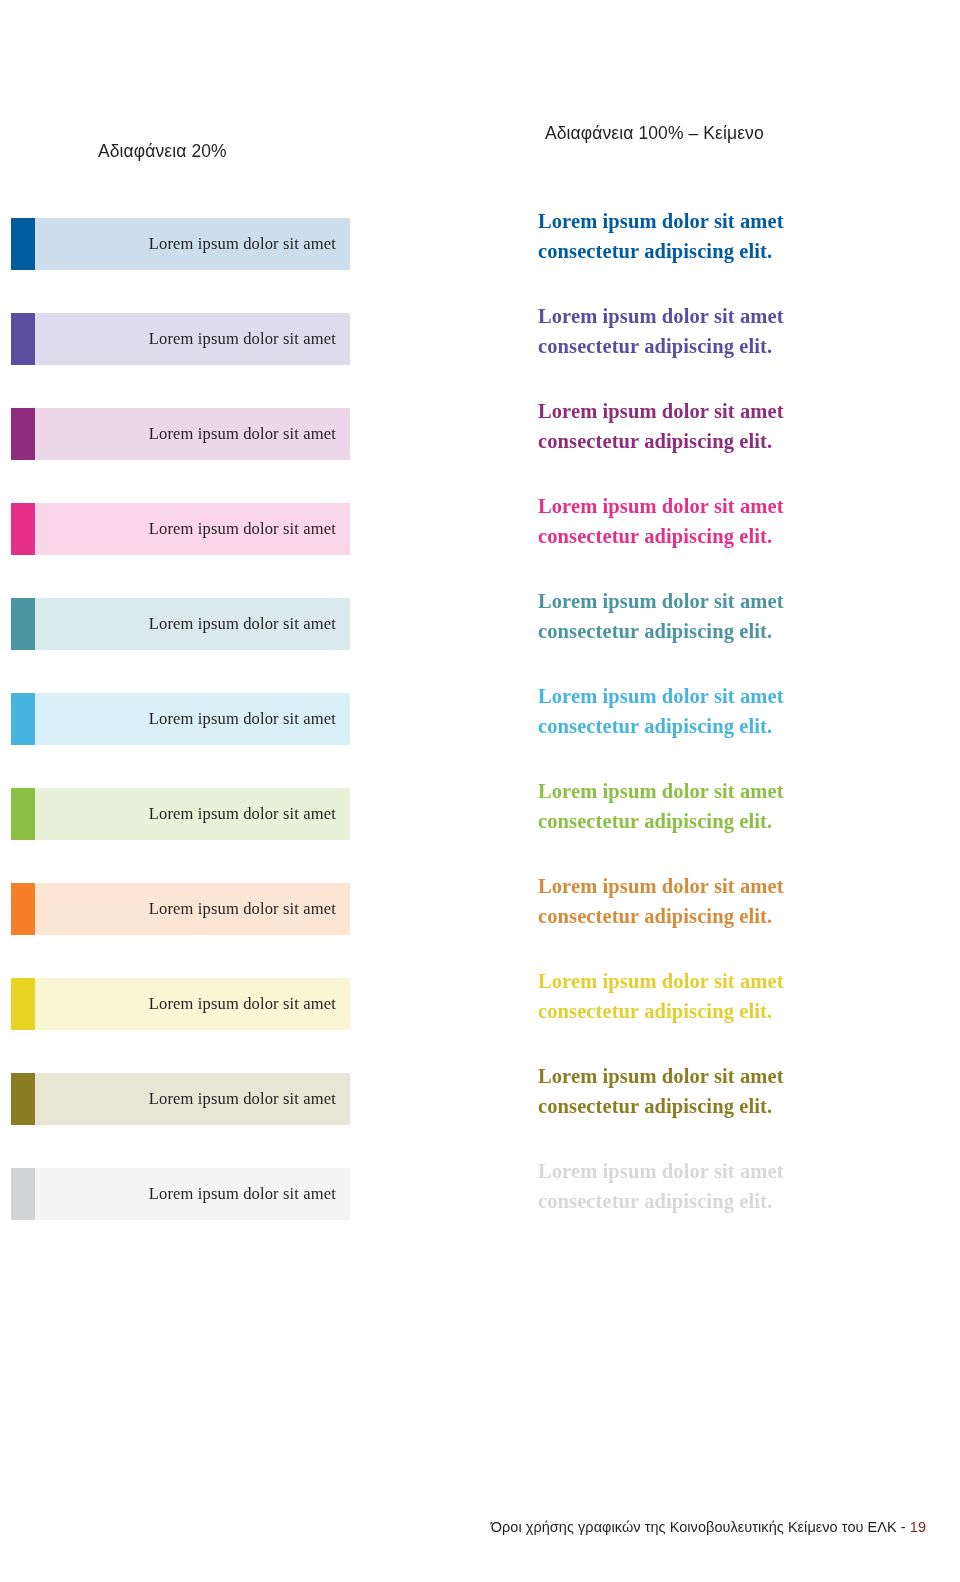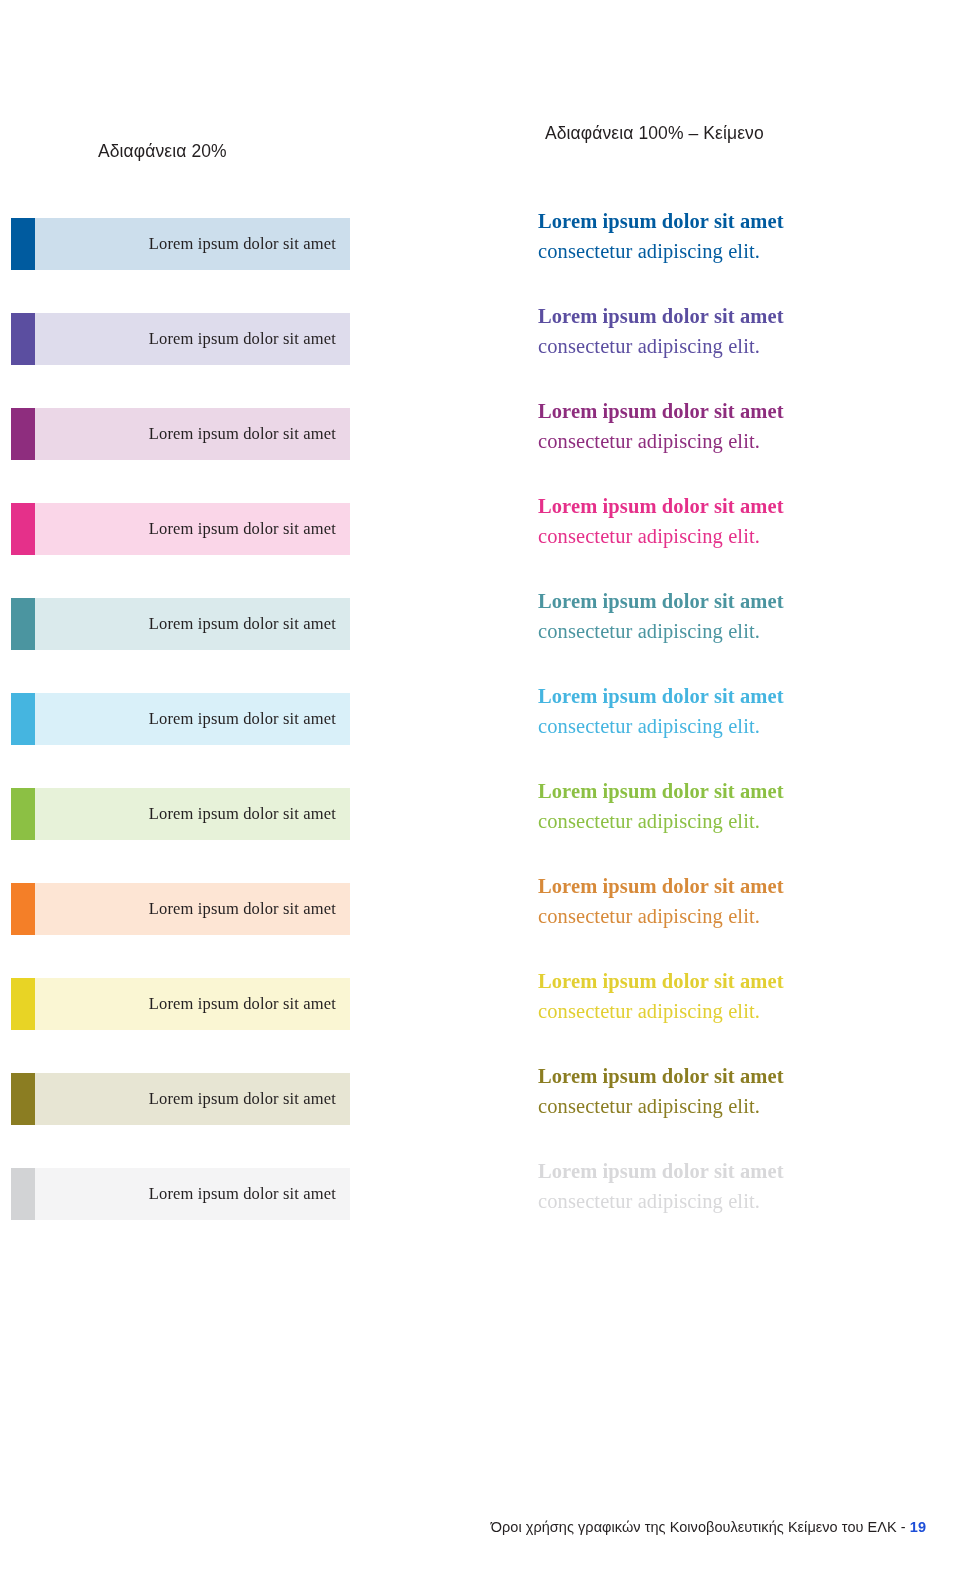--- a/index.html
+++ b/index.html
@@ -98,42 +98,42 @@
     font-family: "Liberation Serif", serif;
     font-size: 20.5px;
     font-weight: 700;
     line-height: 30px;
     white-space: nowrap;
     letter-spacing: 0.1px;
   }
   .text-row-sub {
     font-family: "Liberation Serif", serif;
     font-size: 20.5px;
-    font-weight: 400;
+    font-weight: 700;
     line-height: 30px;
     white-space: nowrap;
     letter-spacing: 0.1px;
   }
 
   
   .footer {
     position: absolute;
     left: 0;
     top: 1519px;
     width: 926px;
     text-align: right;
     font-family: "Liberation Sans", sans-serif;
     font-size: 14.5px;
     color: #231f20;
     letter-spacing: 0.05px;
     white-space: nowrap;
   }
   .footer .page-num {
-    font-weight: 700;
-    color: #1d4ed8;
+    font-weight: 400;
+    color: #7f1d1d;
   }
 </style>
 </head>
 <body>
 
 <div class="page">
 
   <div class="headers">
     <div class="header-label header-left">Αδιαφάνεια 20%</div>
     <div class="header-label header-right">Αδιαφάνεια 100% – Κείμενο</div>

